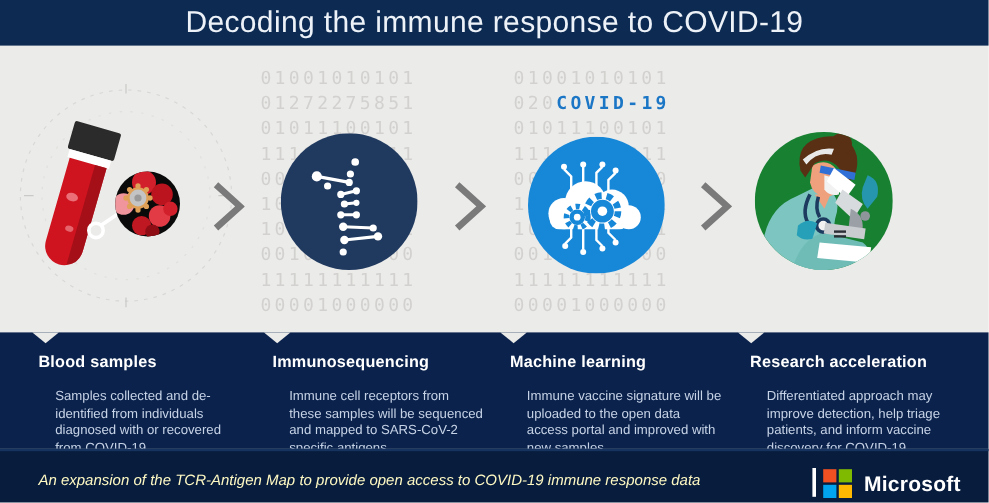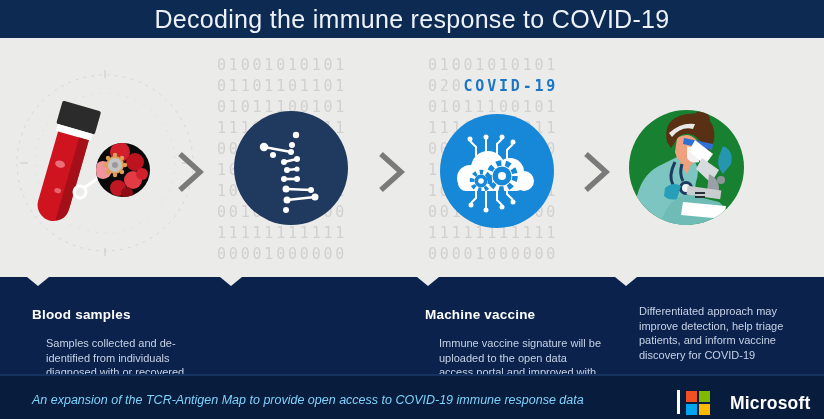--- a/index.html
+++ b/index.html
@@ -25,51 +25,51 @@
   #icon-scientist{left:629px;top:110px;}
   .chevron{position:absolute;top:150px;z-index:2;}
   #chev1{left:176px;} #chev2{left:377px;} #chev3{left:582px;}
 
   
   .band{position:absolute;left:0;top:277px;width:100%;height:97px;background:var(--navy-band,#0b234c);z-index:3;}
   .notch{position:absolute;top:0;width:0;height:0;border-left:11px solid transparent;
          border-right:11px solid transparent;border-top:9px solid var(--canvas-gray,#ebebe9);}
   #notch1{left:27px;} #notch2{left:220px;} #notch3{left:417px;} #notch4{left:615px;}
   .col{position:absolute;top:13px;color:#fff;}
-  .col h3{font-size:13.5px;margin:17px 0 7px;font-weight:bold;letter-spacing:.2px;}
+  .col h3{font-size:13.5px;margin:4px 0 7px;font-weight:bold;letter-spacing:.2px;}
   .col p{font-size:11px;line-height:14.5px;margin:14px;color:#c6d2e6;}
   #col1{left:32px;width:178px;} #col2{left:227px;width:190px;}
   #col3{left:425px;width:192px;} #col4{left:625px;width:188px;}
 
   
   .footer{position:absolute;left:0;top:374px;width:100%;height:45px;background:var(--navy-footer,#081c3d);
           border-top:2px solid #16335f;box-sizing:border-box;z-index:4;}
-  .tagline{position:absolute;left:32px;top:17px;font-style:italic;font-size:12.5px;color:#7dd3fc;}
+  .tagline{position:absolute;left:32px;top:17px;font-style:italic;font-size:12.5px;color:#fef9c3;}
   .adaptive{position:absolute;left:584px;top:10px;width:88px;color:#fff;}
   .adaptive-name{font-size:21px;font-weight:bold;letter-spacing:-.5px;line-height:22px;text-align:center;}
   .adaptive-sub{font-size:5.5px;color:#6fbcb9;text-align:right;margin-top:-2px;letter-spacing:.4px;}
   .logo-divider{position:absolute;left:677px;top:14px;width:3px;height:24px;background:#fff;}
-  .ms{position:absolute;left:686px;top:15px;display:flex;align-items:center;gap:20px;}
+  .ms{position:absolute;left:686px;top:15px;display:flex;align-items:center;gap:10px;}
   .ms-grid{display:grid;grid-template-columns:11px 11px;grid-template-rows:11px 11px;gap:2px;}
   .sq-r{background:var(--ms-red,#f25022);} .sq-g{background:var(--ms-green,#7fba00);}
   .sq-b{background:var(--ms-blue,#00a4ef);} .sq-y{background:var(--ms-yellow,#ffb900);}
   .ms-name{color:#fff;font-size:17.5px;font-weight:bold;letter-spacing:.2px;}
 </style>
 </head>
 <body>
 
 <div class="poster">
 
   <div class="header">
     <div class="title">Decoding the immune response to COVID-19</div>
   </div>
 
   <div class="binary" id="binary-immuno">
       <div class="brow">01001010101</div>
-      <div class="brow">01101101101</div>
+      <div class="brow">01272275851</div>
       <div class="brow">01011100101</div>
       <div class="brow">11101010011</div>
       <div class="brow">00110110100</div>
       <div class="brow">10010101101</div>
       <div class="brow">10101001101</div>
       <div class="brow">00101010100</div>
       <div class="brow">11111111111</div>
       <div class="brow">00001000000</div>
     </div>
   <div class="binary" id="binary-ml">
@@ -255,25 +255,30 @@
   <div class="band">
     <div class="notch" id="notch1"></div>
     <div class="notch" id="notch2"></div>
     <div class="notch" id="notch3"></div>
     <div class="notch" id="notch4"></div>
 
     <div class="col" id="col1">
       <h3>Blood samples</h3>
       <p>Samples collected and de-identified from individuals diagnosed with or recovered from COVID-19</p>
     </div>
+    <div class="col" id="col2">
+      <h3>Immunosequencing</h3>
+      <p>Immune cell receptors from these samples will be sequenced and mapped to SARS-CoV-2 specific antigens</p>
+    </div>
     <div class="col" id="col3">
-      <h3>Machine vaccine</h3>
+      <h3>Machine learning</h3>
       <p>Immune vaccine signature will be uploaded to the open data access portal and improved with new samples</p>
     </div>
     <div class="col" id="col4">
+      <h3>Research acceleration</h3>
       <p>Differentiated approach may improve detection, help triage patients, and inform vaccine discovery for COVID-19</p>
     </div>
   </div>
 
   <div class="footer">
     <div class="tagline">An expansion of the TCR-Antigen Map to provide open access to COVID-19 immune response data</div>
     <div class="logo-divider"></div>
     <div class="ms">
       <span class="ms-grid">
         <span class="sq-r"></span>

